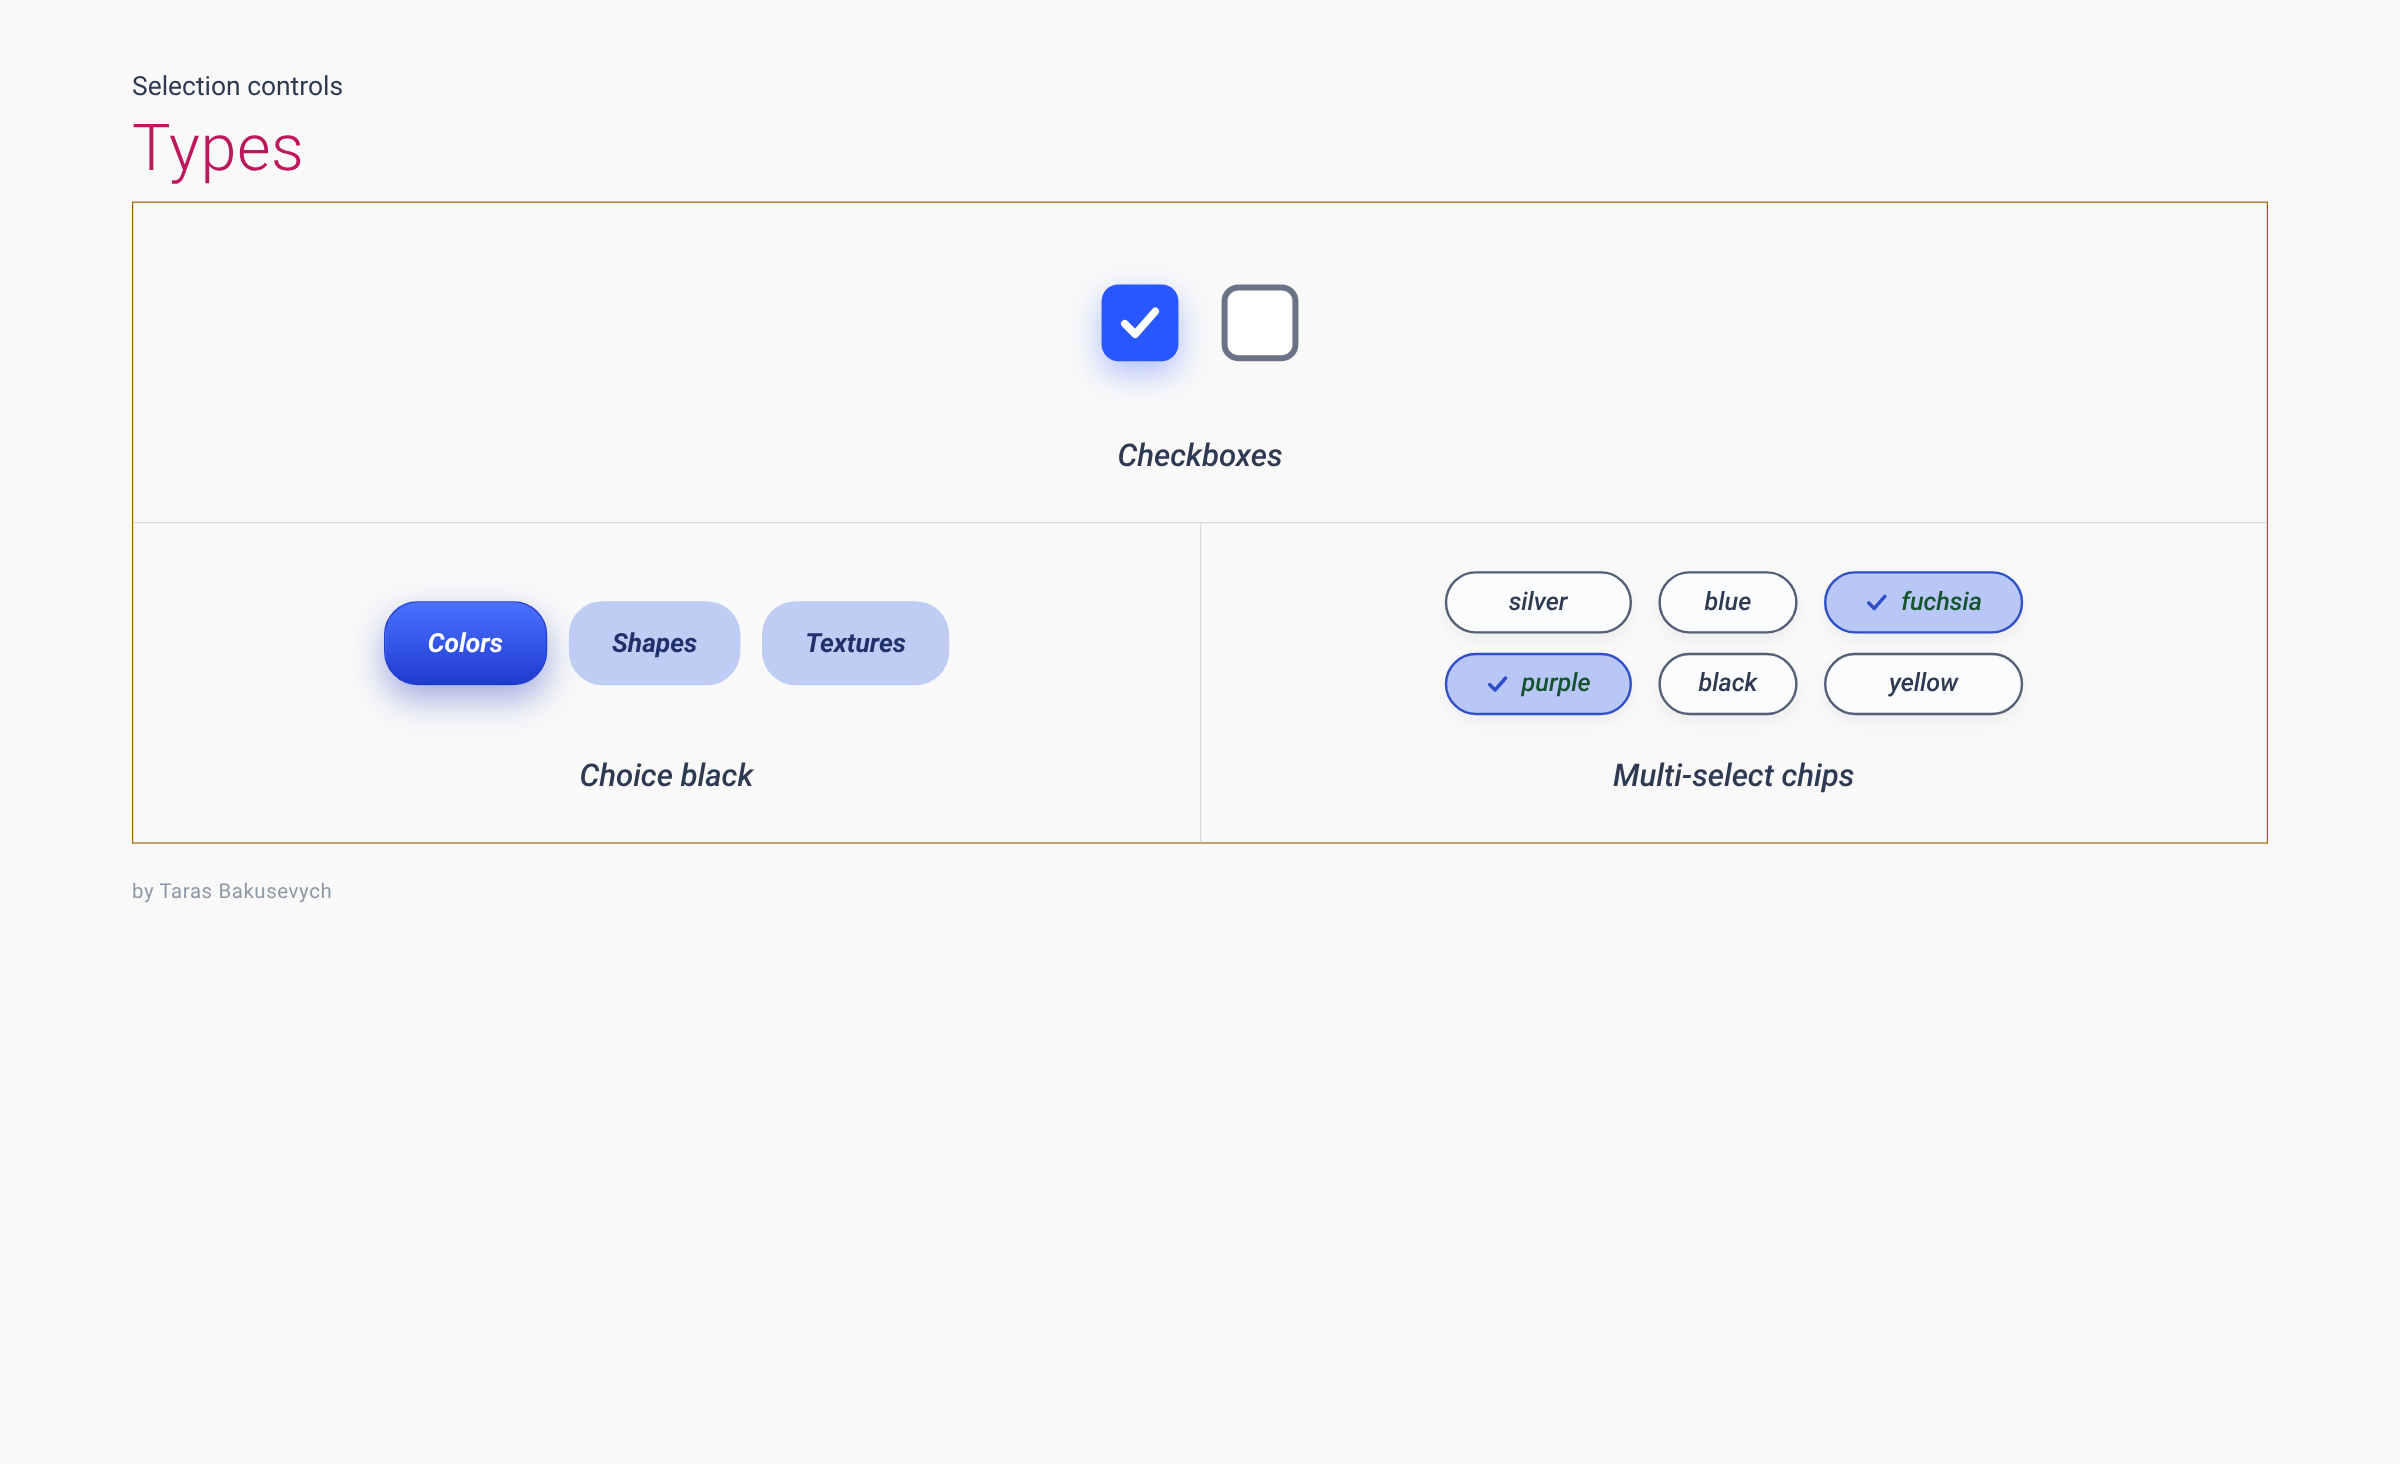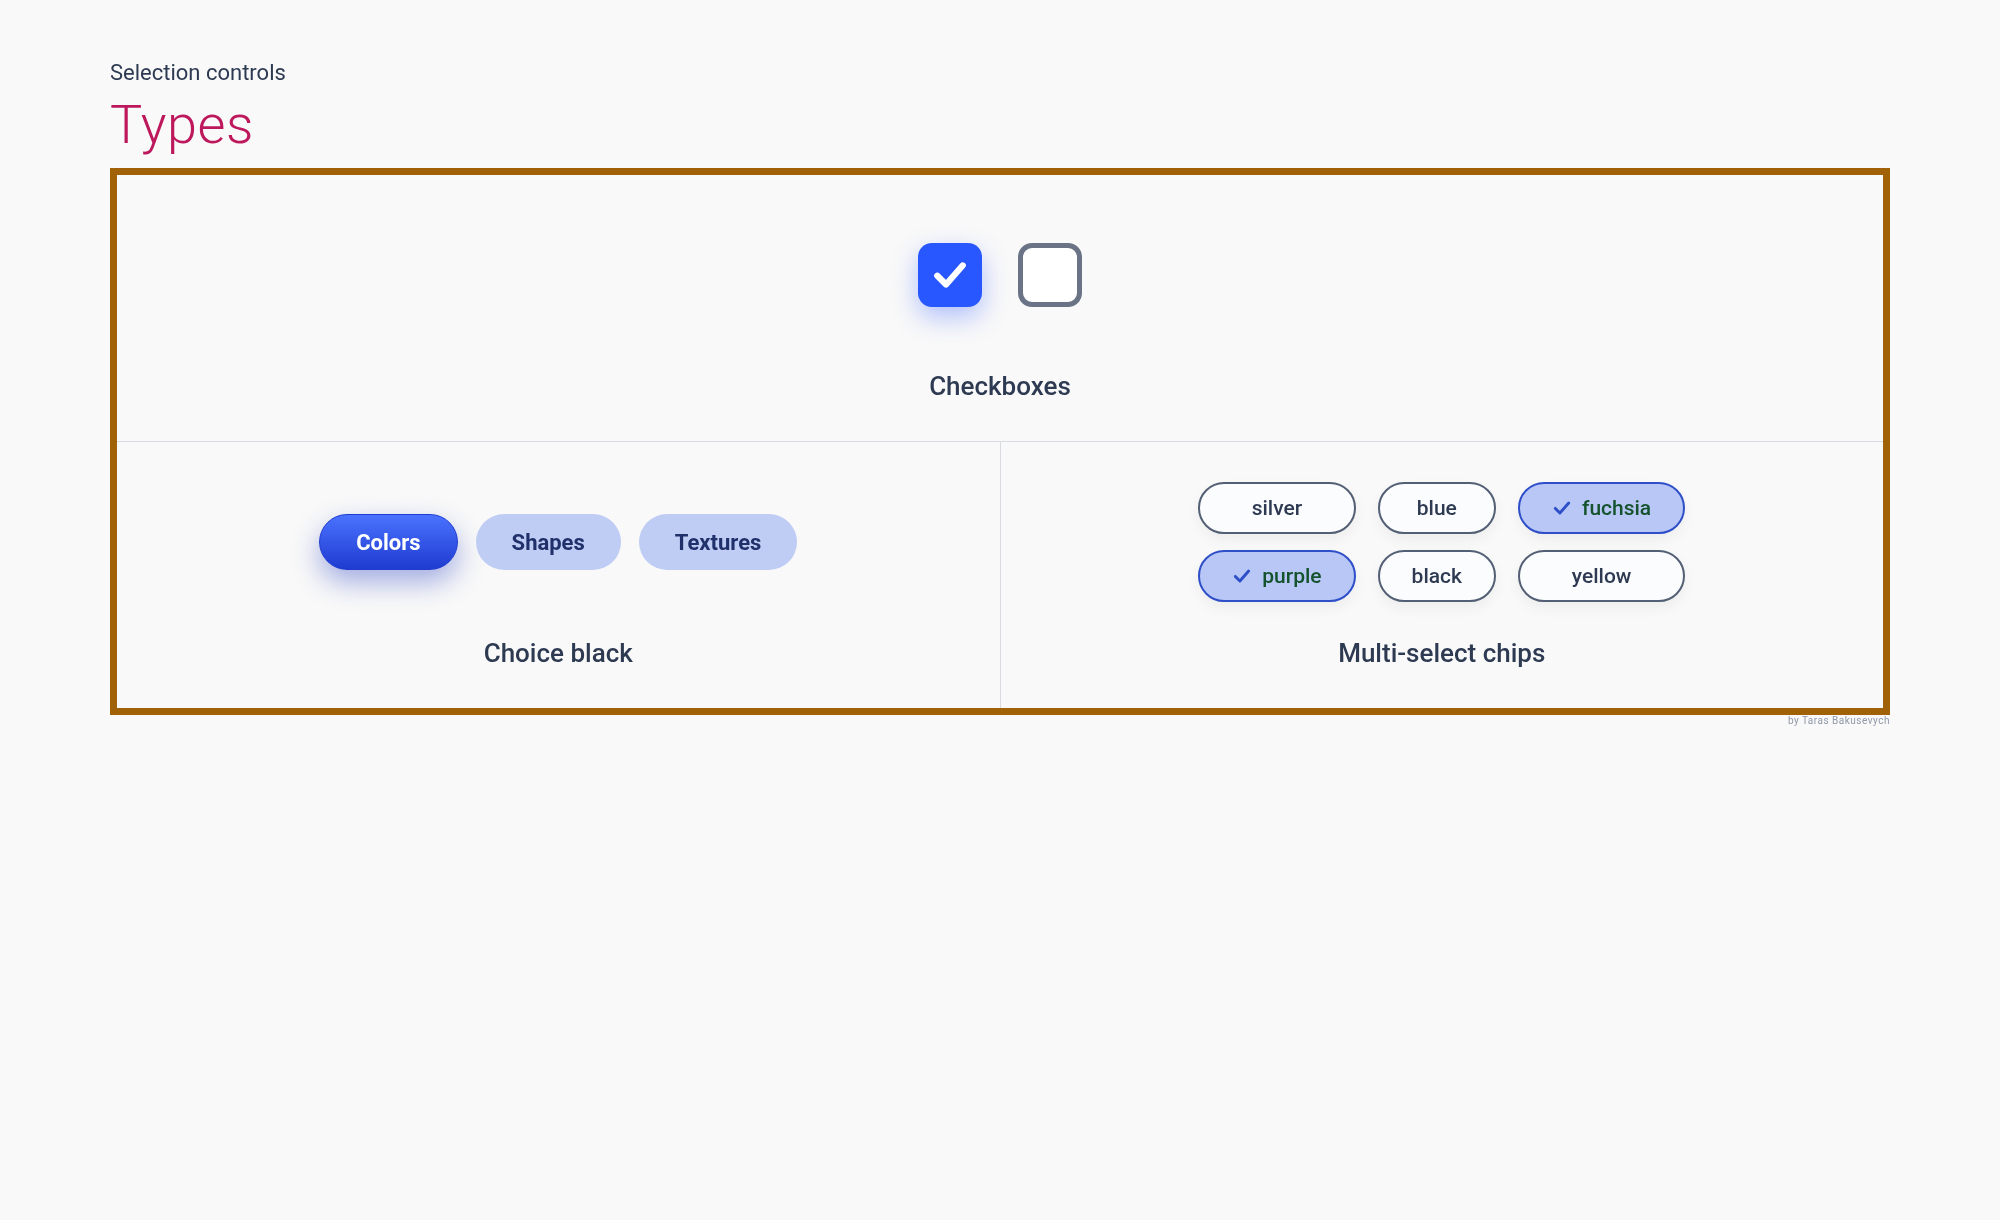--- a/index.html
+++ b/index.html
@@ -17,22 +17,23 @@
     margin-bottom: 8px;
   }
   .header-title {
     font-size: 54px;
     font-weight: 300;
     color: #be185d;
     letter-spacing: 0.5px;
     margin-bottom: 12px;
   }
   .grid {
-    border: 7px solid #a16207;
+    border: 1px solid #a16207;
     background: #f9f9f9;
+    font-style: italic;
   }
   .row {
     display: flex;
   }
   .row + .row { border-top: 1px solid #d8dbe0; }
   .cell {
     flex: 1 1 0;
     padding: 40px 20px 40px 20px;
     display: flex;
     flex-direction: column;
@@ -128,21 +129,21 @@
   .toggle.off .knob {
     left: 0;
     background: #fff;
     border: 1px solid #e0e3e8;
   }
   .toggle-row { display:flex; gap: 26px; align-items:center; }
 
   
   .chip-row { display:flex; gap:18px; align-items:center; }
   .choice-chip {
-    height: 56px;
+    height: 70px;
     border-radius: 28px;
     padding: 0 36px;
     display: flex;
     align-items: center;
     justify-content: center;
     font-size: 22px;
     font-weight: 700;
     color: #20306b;
     background: #bfcdf5;
   }
@@ -175,23 +176,24 @@
     border: 2px solid #525f74;
     box-shadow: 0 6px 14px rgba(0,0,0,0.05);
   }
   .ms-chip.selected {
     background: #b8c7f5;
     border: 2px solid #2f4fc9;
     color: #14532d;
   }
 
   .credit {
-    text-align: right;
-    font-size: 10px;
+    text-align: left;
+    font-size: 17px;
     color: #8f98a7;
+    margin-top: 30px;
     letter-spacing: 0.5px;
   }
 </style>
 </head>
 <body>
 
 <div class="header-eyebrow">Selection controls</div>
 <div class="header-title">Types</div>
 
 <div class="grid">

